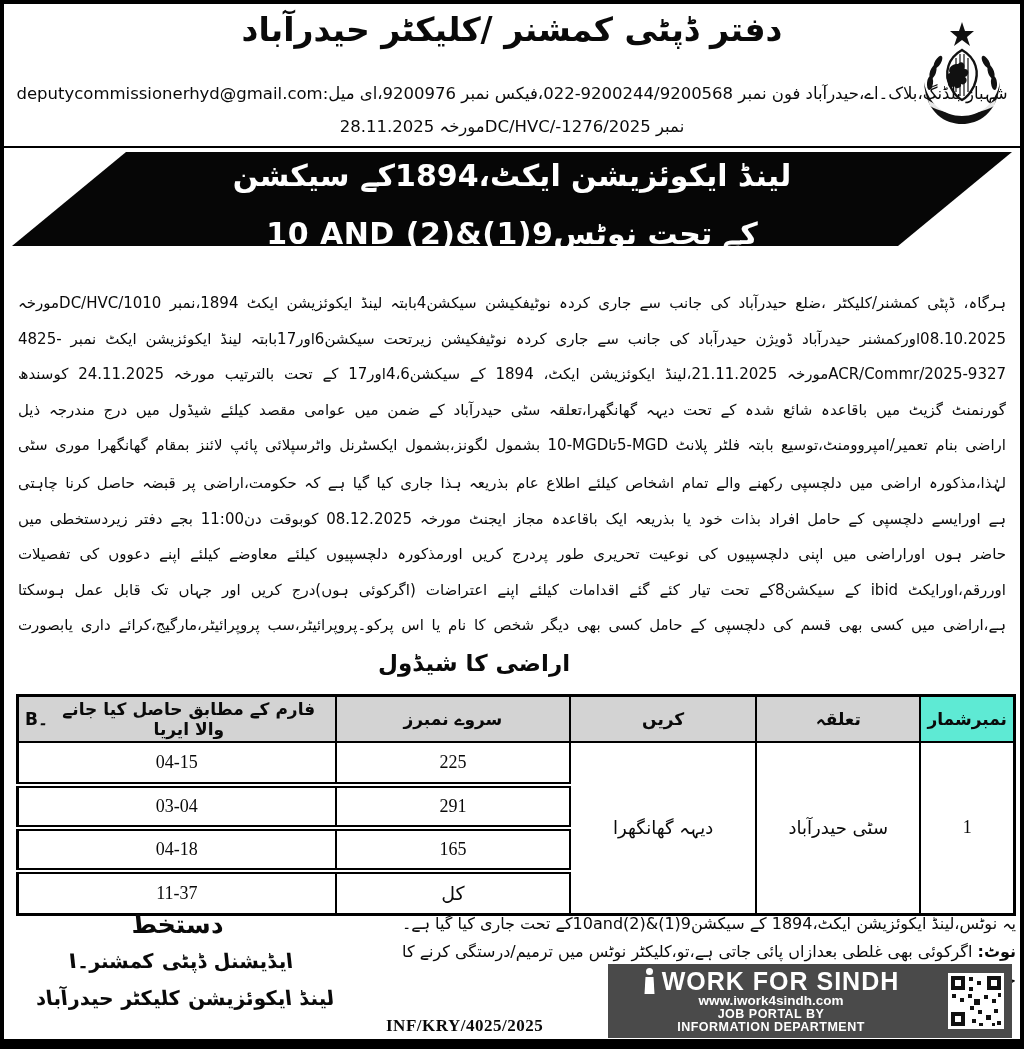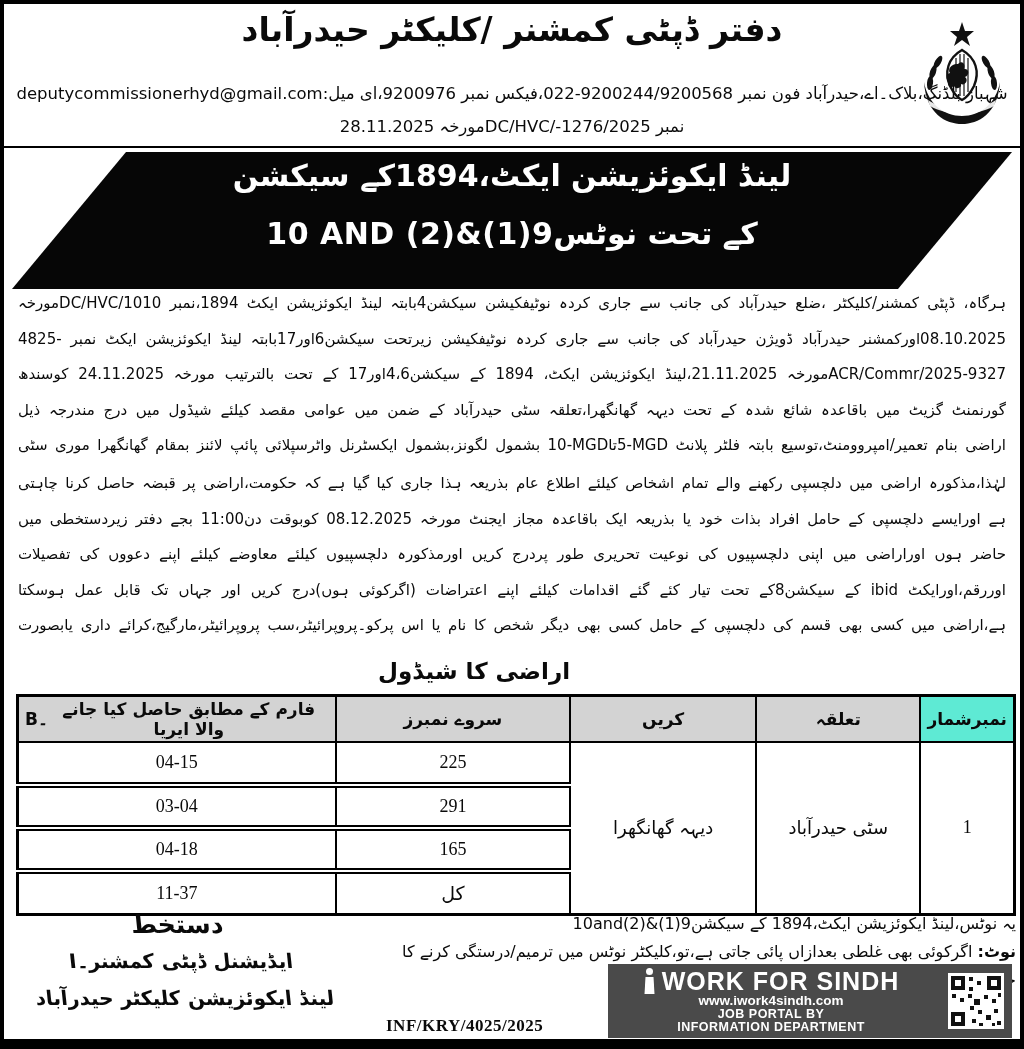--- a/index.html
+++ b/index.html
@@ -16,35 +16,35 @@
   .ltr{direction:ltr;}
 
   
   #hdr-title{top:6px;left:0;width:1016px;font-size:33px;font-weight:700;text-align:center;}
   #hdr-address{top:80px;left:0;width:1016px;font-size:16.5px;text-align:center;direction:rtl;}
   #hdr-ref{top:113px;left:0;width:1016px;font-size:16.5px;text-align:center;direction:rtl;}
   #hdr-rule{top:142px;left:0;width:1016px;height:2px;background:#000;}
   #logo{top:16px;right:10px;width:96px;height:112px;}
 
   
-  #banner{top:148px;left:4px;width:1008px;height:137px;
+  #banner{top:148px;left:4px;width:1008px;height:94px;
     clip-path:polygon(118px 0%,1004px 0%,890px 100%,4px 100%);}
   #banner .bl{position:absolute;left:0;width:100%;text-align:center;
     font-size:30px;font-weight:700;letter-spacing:.5px;}
   #banner-line1{top:6px;}
   #banner-line2{top:64px;display:flex;justify-content:center;direction:ltr;}
 
   
   .para{left:14px;width:988px;font-size:15px;line-height:35.5px;
     text-align:justify;direction:rtl;word-spacing:2px;overflow:hidden;}
   #para1{top:282px;height:180px;}
   #para2{top:462px;height:184px;}
 
   #sched-heading{top:646px;left:0;width:940px;text-align:center;
-    font-size:23px;font-weight:700;direction:rtl;margin-top:8px;}
+    font-size:23px;font-weight:700;direction:rtl;}
 
   
   #sched-table{top:690px;left:12px;width:1000px;border-collapse:collapse;direction:rtl;}
   #sched-table th,#sched-table td{border:2px solid #000;padding:2px 6px;}
   #sched-table{border:3px solid #000;}
   #sched-table th{font-size:17px;font-weight:700;height:40px;}
   #sched-table td{text-align:center;}
   .num{font-family:"Liberation Serif",serif;font-size:18px;}
   .rowh{height:43px;}
   .dbl{border-bottom:6px double #000 !important;}
@@ -157,20 +157,21 @@
         <td style="font-size:19px;">کل</td>
         <td class="num">11-37</td>
       </tr>
     </tbody>
   </table>
 
   <div class="abs" id="notice-box">
     <div id="notice-line1">
       <span class="rtl">یہ نوٹس،لینڈ ایکوئزیشن ایکٹ،1894 کے سیکشن</span>
         <span class="ltr">10and(2)&amp;(1)9</span>
+        <span class="rtl">کے تحت جاری کیا گیا ہے۔</span>
     </div>
     <div>
       <b>نوٹ:</b><span> اگرکوئی بھی غلطی بعدازاں پائی جاتی ہے،تو،کلیکٹر نوٹس میں ترمیم/درستگی کرنے کا حق محفوظ رکھتا ہے۔</span>
     </div>
   </div>
 
   <div class="abs" id="sig-box">
     <div id="sig-label">دستخط</div>
     <div>ایڈیشنل ڈپٹی کمشنر۔I</div>
     <div>لینڈ ایکوئزیشن کلیکٹر حیدرآباد</div>

